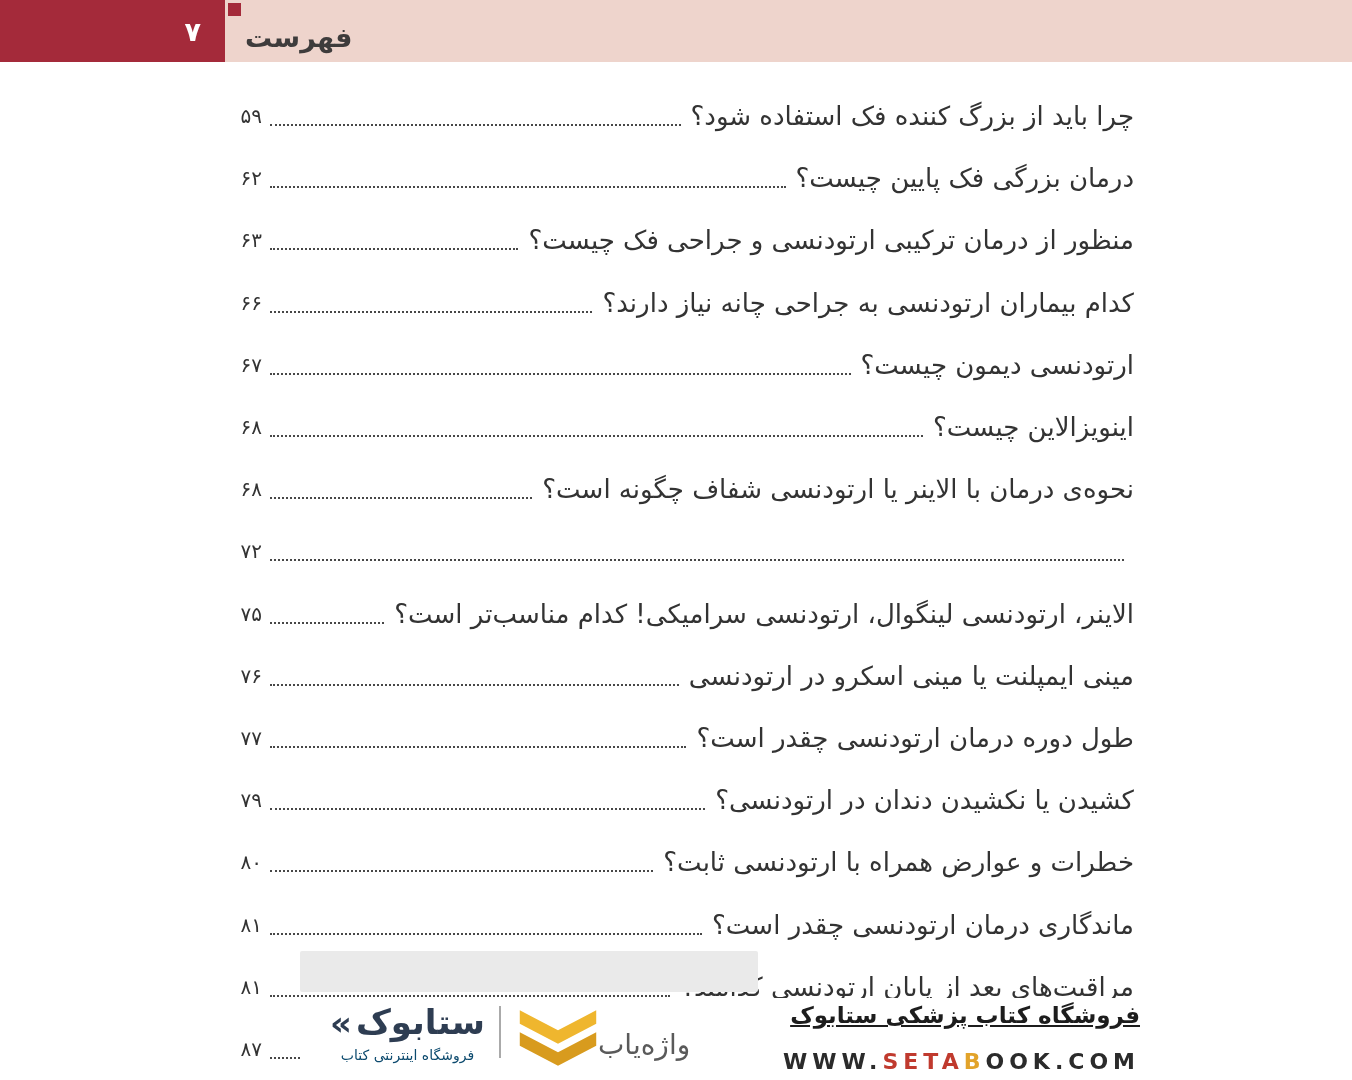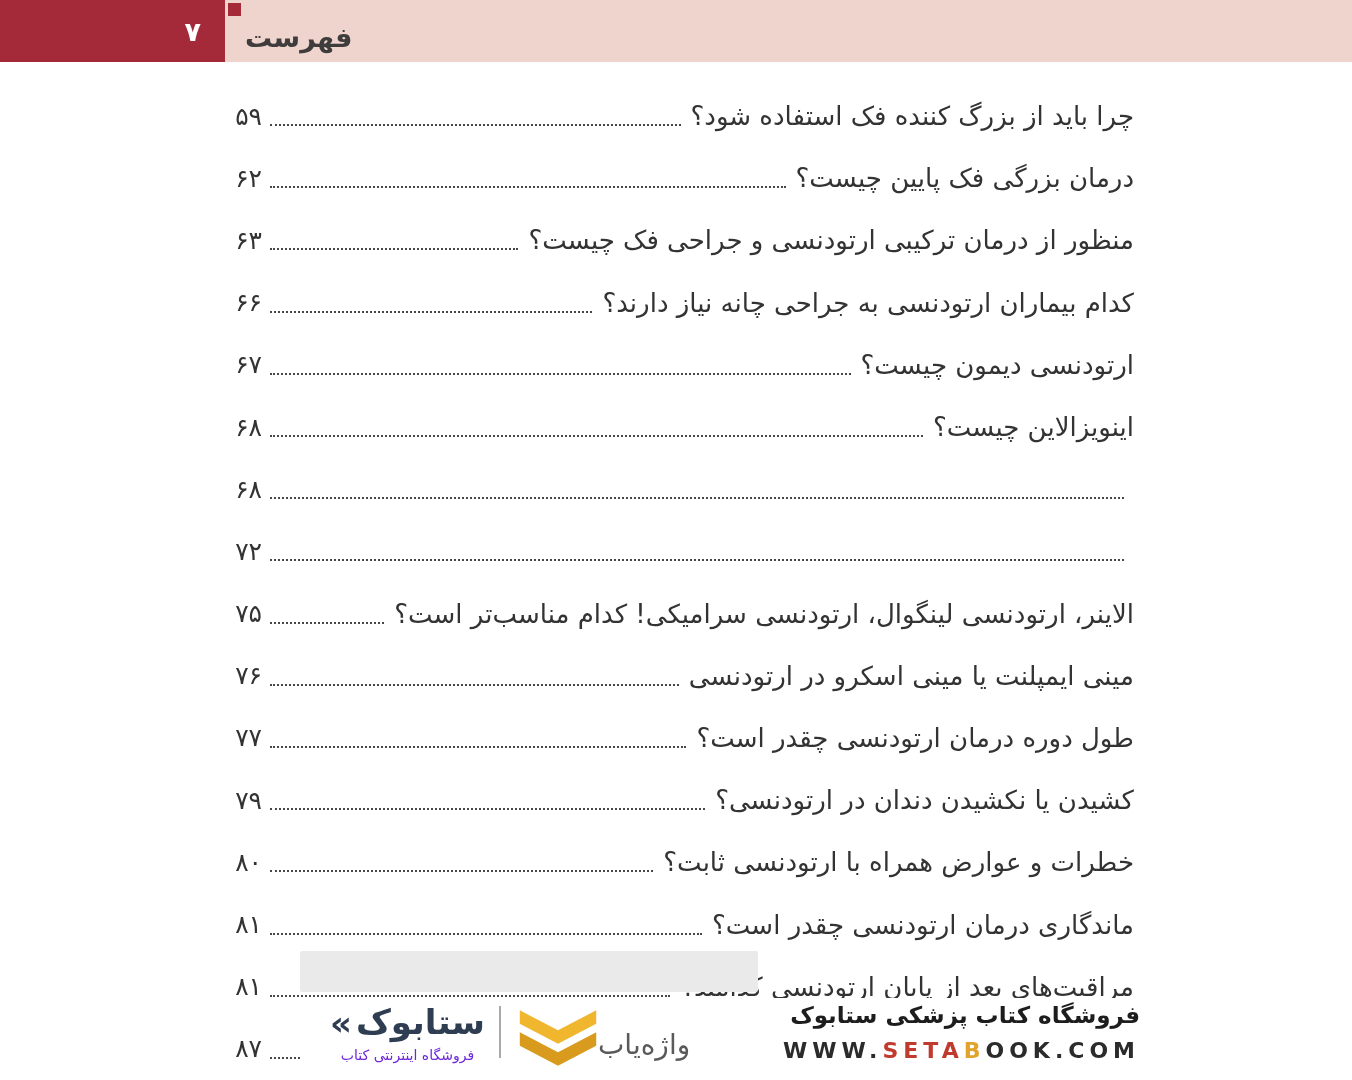--- a/index.html
+++ b/index.html
@@ -50,21 +50,21 @@
   }
   .toc-leader {
     flex:1 1 auto;
     border-bottom:2.6px dotted #474747;
     height:2px;
     margin:0 10px 0 8px;
     transform:translateY(9px);
   }
   .toc-page {
     flex:0 0 auto;
-    color:#333333; font-size:25px;
+    color:#333333; font-size:20px;
     min-width:40px;
     white-space:nowrap;
   }
 
   
   .scan-overlay {
     position:absolute; left:300px; top:951px; width:458px; height:41px;
     background:#eaeaea;
     border-radius:2px;
   }
@@ -87,38 +87,38 @@
   .logo-mark {
     color:#2e3d52; font-size:34px; font-weight:bold; margin-right:4px;
     line-height:1;
   }
   .logo-brand {
     color:#2e3d52; font-size:34px; font-weight:bold; line-height:1.1;
     direction:rtl;
   }
   .logo-tagline {
     margin-top:6px;
-    color:#6d28d9; font-size:14px;
+    color:#0c4a6e; font-size:14px;
     direction:rtl;
     letter-spacing:0.5px;
   }
   .logo-divider {
     width:2px; height:52px; background:#aaaaaa; margin:2px 14px 0 14px;
   }
   .emblem { margin-top:2px; }
 
   .footer-right {
     position:absolute; right:212px; top:4px; text-align:right; z-index:2;
   }
   .store-name {
     direction:rtl;
-    color:#1d1d1d; font-size:23px; font-weight:bold;
+    color:#1d1d1d; font-size:23px; font-weight:bold;text-decoration:underline;
   }
   .website-url {
-    margin-top:10px;
+    margin-top:21px;
     direction:ltr;
     font-size:22px; font-weight:bold;
     letter-spacing:5px;
     color:#2b2b2b;
     white-space:nowrap;
   }
   .url-seta { color:#c03a2e; }
   .url-b    { color:#e2a32a; }
 
   .watermark {
@@ -163,20 +163,21 @@
       <span class="toc-title">ارتودنسی دیمون چیست؟</span>
       <span class="toc-leader"></span>
       <span class="toc-page">۶۷</span>
     </div>
     <div class="toc-row">
       <span class="toc-title">اینویزالاین چیست؟</span>
       <span class="toc-leader"></span>
       <span class="toc-page">۶۸</span>
     </div>
     <div class="toc-row">
+      <span class="toc-title">نحوه‌ی درمان با الاینر یا ارتودنسی شفاف چگونه است؟</span>
       <span class="toc-leader"></span>
       <span class="toc-page">۶۸</span>
     </div>
     <div class="toc-row">
       <span class="toc-leader"></span>
       <span class="toc-page">۷۲</span>
     </div>
     <div class="toc-row">
       <span class="toc-title">الاینر، ارتودنسی لینگوال، ارتودنسی سرامیکی! کدام مناسب‌تر است؟</span>
       <span class="toc-leader"></span>

